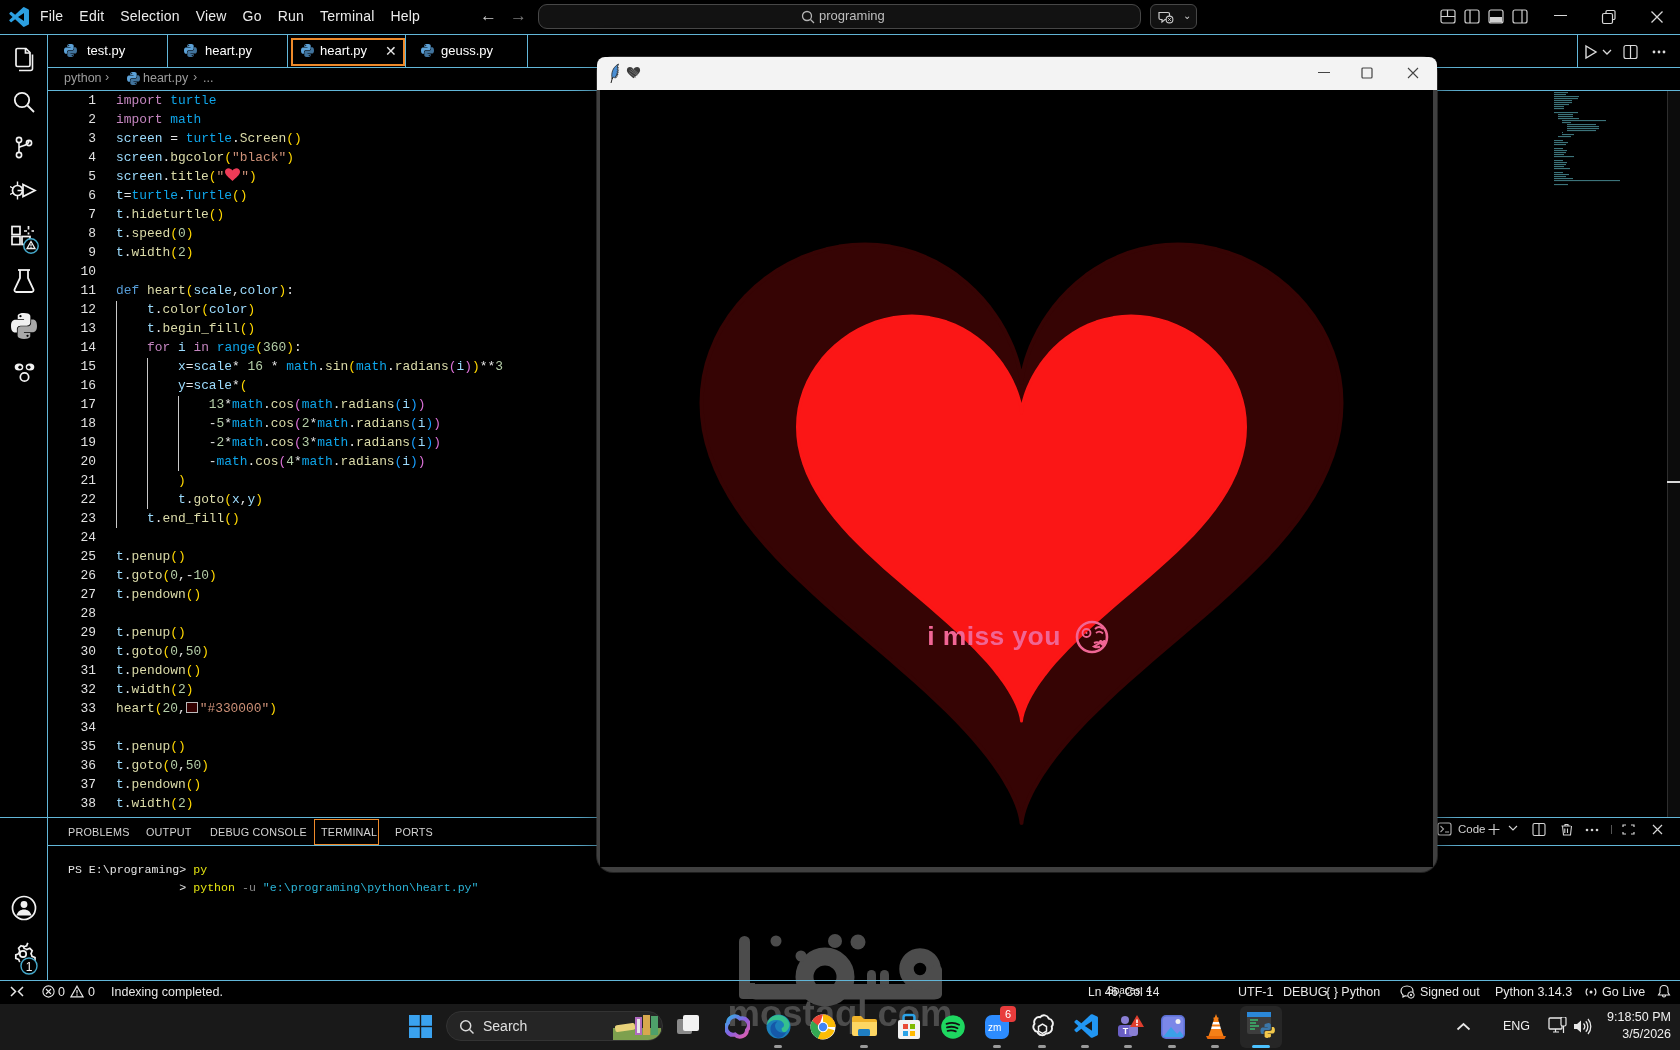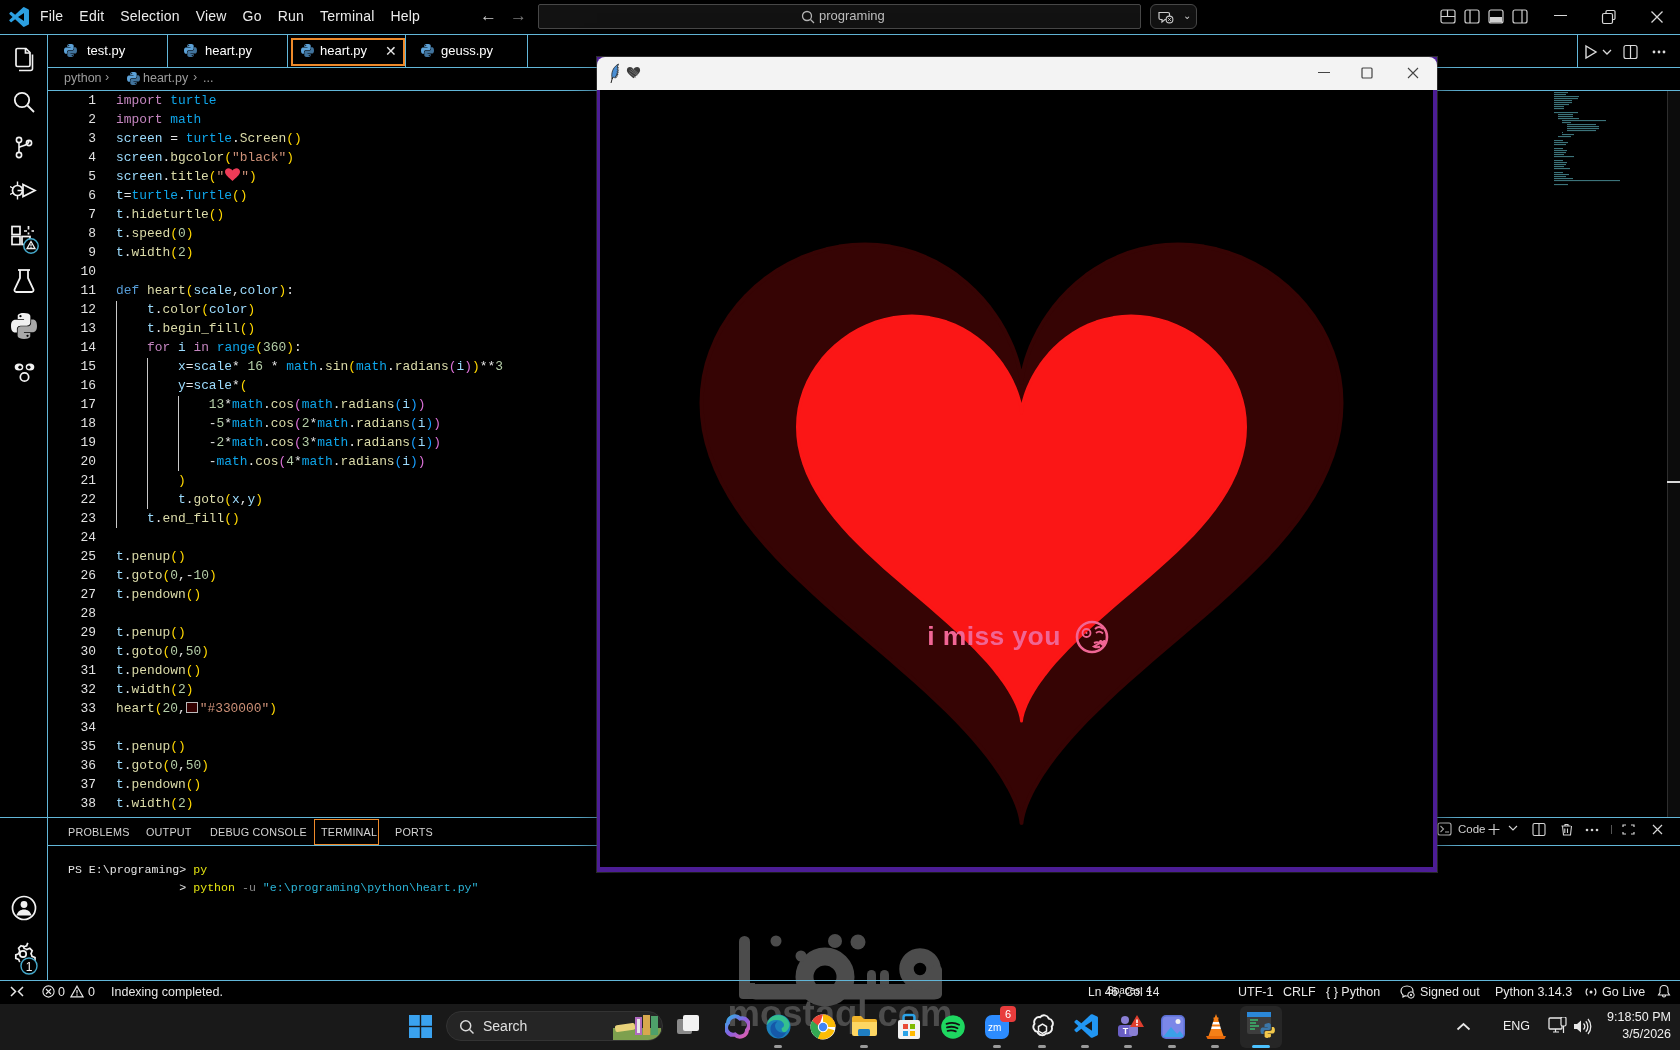--- a/index.html
+++ b/index.html
@@ -33,21 +33,21 @@
       <span>Selection</span>
       <span>View</span>
       <span>Go</span>
       <span>Run</span>
       <span>Terminal</span>
       <span>Help</span>
   </div>
   <div class="abs" style="left:480px;top:6px;font-size:17px;color:#cccccc">←</div>
   <div class="abs" style="left:510px;top:6px;font-size:17px;color:#777">→</div>
 
-  <div class="abs" style="left:538px;top:4px;width:603px;height:25px;background:#121212;border:1px solid #474747;border-radius:2px">
+  <div class="abs" style="left:538px;top:4px;width:603px;height:25px;background:#121212;border:1px solid #474747;border-radius:9px">
     <svg class="abs" style="left:262px;top:5px" width="14" height="14" viewBox="0 0 14 14">
         <circle cx="6" cy="6" r="4.5" fill="none" stroke="#b4b4b4" stroke-width="1.3"></circle>
         <path d="M9.5 9.5l3.5 3.5" stroke="#b4b4b4" stroke-width="1.3"></path>
       </svg>
     <div class="abs" style="left:280px;top:3px;font-size:13px;color:#bdbdbd">programing</div>
   </div>
 
   <div class="abs" style="left:1150px;top:4px;width:47px;height:25px;background:#121212;border:1px solid #474747;border-radius:6px">
     <svg class="abs" style="left:6px;top:4px" width="17" height="16" viewBox="0 0 17 16">
       <path d="M2 3.5h9a1.5 1.5 0 0 1 1.5 1.5v4a1.5 1.5 0 0 1-1.5 1.5H8l-3 2.4v-2.4H3.5A1.5 1.5 0 0 1 2 9V3.5z" fill="none" stroke="#cccccc" stroke-width="1.2"></path>
@@ -397,21 +397,21 @@
 <svg class="abs" style="left:70px;top:985px" width="14" height="13" viewBox="0 0 14 13">
   <path d="M7 1.2L13 11.8H1z" fill="none" stroke="#e8e8e8" stroke-width="1.2"></path>
   <path d="M7 5v3.4" stroke="#e8e8e8" stroke-width="1.2"></path>
       <circle cx="7" cy="10" r=".8" fill="#e8e8e8"></circle>
 </svg>
 <div class="abs" style="left:88px;top:985px;font-size:12.5px">0</div>
 <div class="abs" style="left:111px;top:985px;font-size:12.5px">Indexing completed.</div>
 <div class="abs" style="left:1088px;top:985px;font-size:12px">Ln 46, Col 14</div>
 <div class="abs" style="left:1107px;top:985px;font-size:10px">Spaces: 4</div>
 <div class="abs" style="left:1238px;top:985px;font-size:12.5px">UTF-1</div>
-<div class="abs" style="left:1283px;top:985px;font-size:12.5px">CRLF</div>
+<div class="abs" style="left:1283px;top:985px;font-size:12.5px">DEBUG</div>
 <div class="abs" style="left:1326px;top:985px;font-size:12.5px">{ } Python</div>
 <svg class="abs" style="left:1399px;top:984px" width="17" height="15" viewBox="0 0 17 15">
   <path d="M8 2C4.5 2 2 4 2 7c0 1.6.8 3 2 3.9V13l2.2-1.3c.6.2 1.2.3 1.8.3 3.5 0 6-2 6-5s-2.5-5-6-5z" fill="none" stroke="#e8e8e8" stroke-width="1.2"></path>
   <circle cx="12" cy="11" r="3.2" fill="#000" stroke="#e8e8e8" stroke-width="1"></circle>
   <path d="M10.8 9.8l2.4 2.4M13.2 9.8l-2.4 2.4" stroke="#e8e8e8" stroke-width=".9"></path>
 </svg>
 <div class="abs" style="left:1420px;top:985px;font-size:12.5px">Signed out</div>
 <div class="abs" style="left:1495px;top:985px;font-size:12.5px">Python 3.14.3</div>
 <svg class="abs" style="left:1583px;top:986px" width="16" height="12" viewBox="0 0 16 12">
   <circle cx="8" cy="6" r="1.5" fill="#e8e8e8"></circle>
@@ -599,21 +599,21 @@
   </svg>
   <svg class="abs" style="left:1573px;top:14px" width="19" height="17" viewBox="0 0 19 17">
     <path d="M1 6v5h3l4 3.5v-12L4 6z" fill="#e8e8e8"></path>
     <path d="M10.5 5.5a4.5 4.5 0 0 1 0 6M12.8 3.2a8 8 0 0 1 0 10.6M15 1a11.5 11.5 0 0 1 0 15" fill="none" stroke="#e8e8e8" stroke-width="1.3"></path>
   </svg>
   <div class="abs" style="left:1603px;top:6px;width:68px;text-align:right;font-size:12.5px;color:#f0f0f0">9:18:50 PM</div>
   <div class="abs" style="left:1603px;top:23px;width:68px;text-align:right;font-size:12.5px;color:#f0f0f0">3/5/2026</div>
 </div>
 </div>
 
-<div id="turtlewin" class="abs" style="left:597px;top:57px;width:840px;height:815px;background:#4c1d95;border-radius:0;box-shadow:0 10px 36px rgba(0,0,0,.65),0 0 0 1px rgba(120,120,120,.45);z-index:10">
+<div id="turtlewin" class="abs" style="left:597px;top:57px;width:840px;height:815px;background:#404040;border-radius:16px;box-shadow:0 10px 36px rgba(0,0,0,.65),0 0 0 1px rgba(120,120,120,.45);z-index:10">
 
   <div class="abs" style="left:0;top:0;width:840px;height:33px;background:#f3f3f3;border-radius:8px 8px 0 0"></div>
   <svg class="abs" style="left:12px;top:6px" width="13" height="21" viewBox="0 0 13 21">
     <path d="M9.5 1C5 3.5 2.5 8 2.8 13.2l.3 2.8 1.5-2c.6.8 1.7 1 2.7.5l-.9-1.3 2.1-.3-1.3-1 2-.7-1.5-.9 1.8-1.2-1.5-.6 1.6-1.6-1.4-.3 1.2-2-1.2-.1L9.5 1z" fill="#4a8fd4" stroke="#222" stroke-width=".8"></path>
     <path d="M3.5 14.5L2 20" stroke="#222" stroke-width="1"></path>
   </svg>
   <svg class="abs" style="left:29px;top:9px" width="15" height="14" viewBox="0 0 17 14">
     <path d="M8.5 13C5 9.8 1 7 1 3.8 1 1.6 2.6.3 4.5.3 6 .3 7.6 1.2 8.5 2.6 9.4 1.2 11 .3 12.5.3c1.9 0 3.5 1.3 3.5 3.5C16 7 12 9.8 8.5 13z" fill="#3a3a3a"></path>
     <path d="M4 4l9 6M5.5 2.5l8 6.5M3.5 6.5l8 6M7 1.8l7.5 6.2" stroke="#888" stroke-width=".7"></path>
   </svg>

